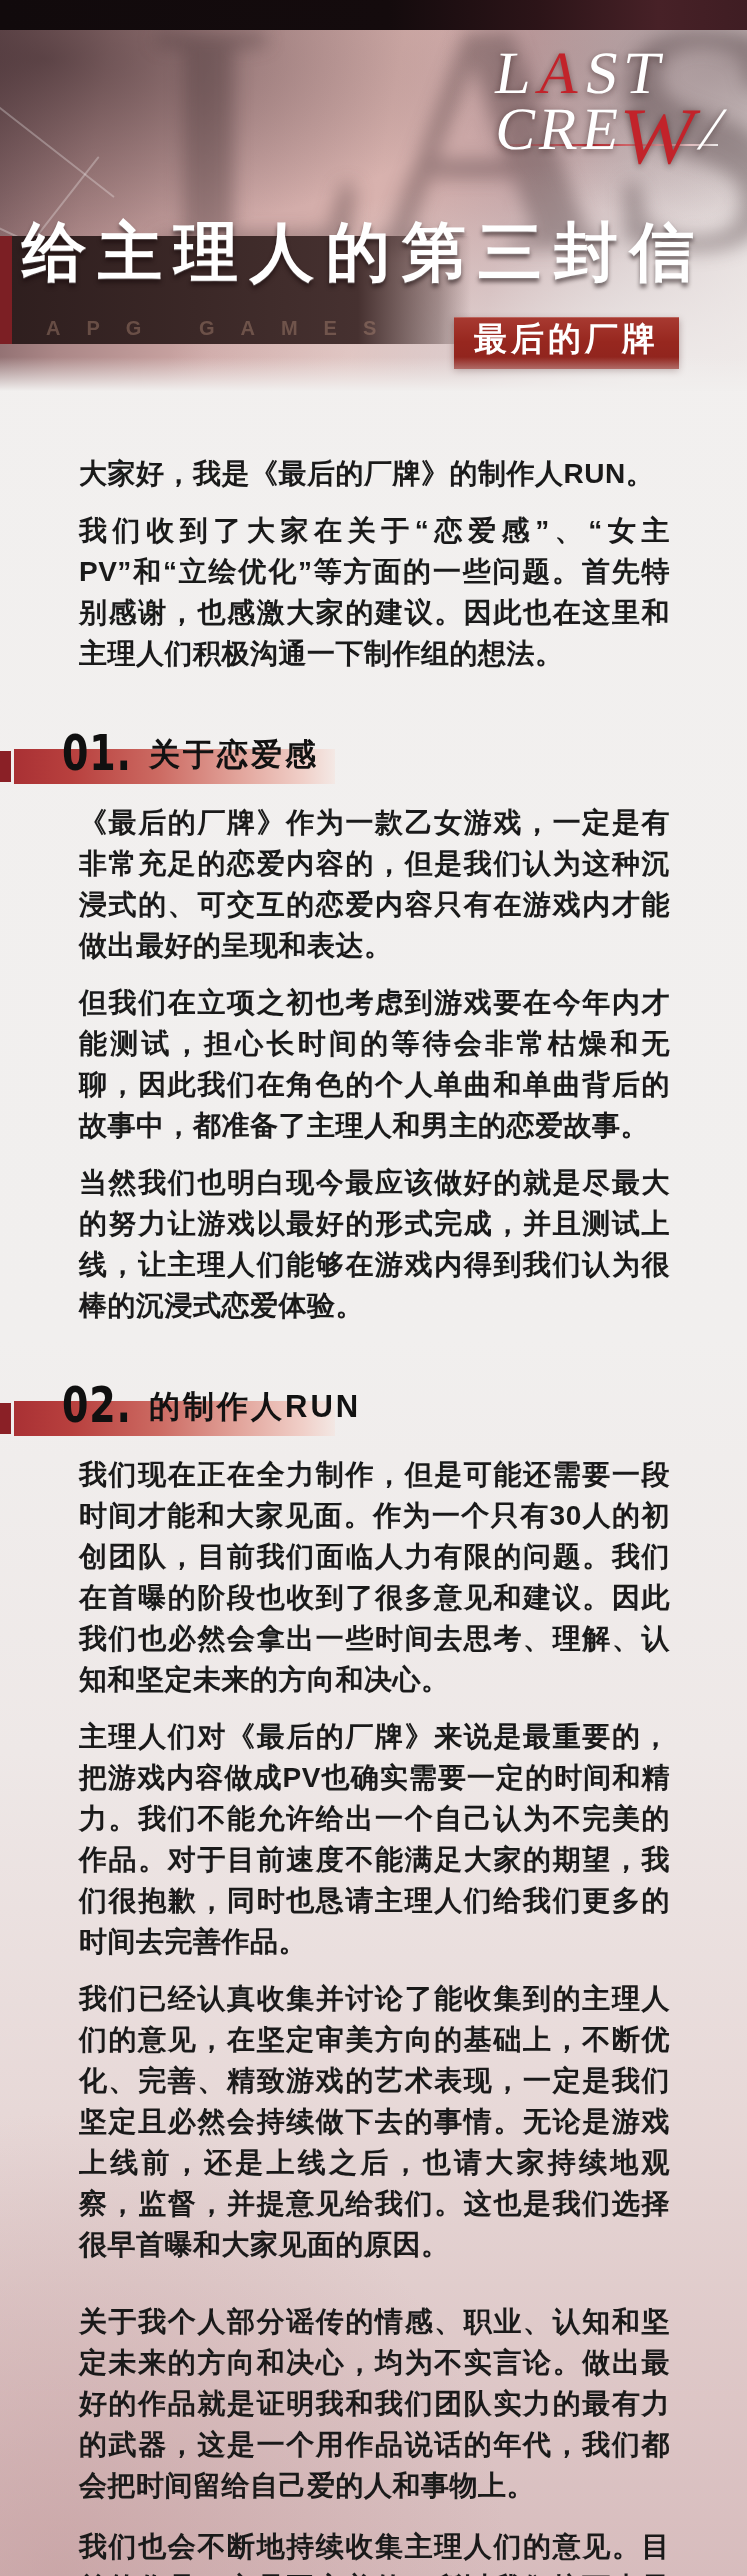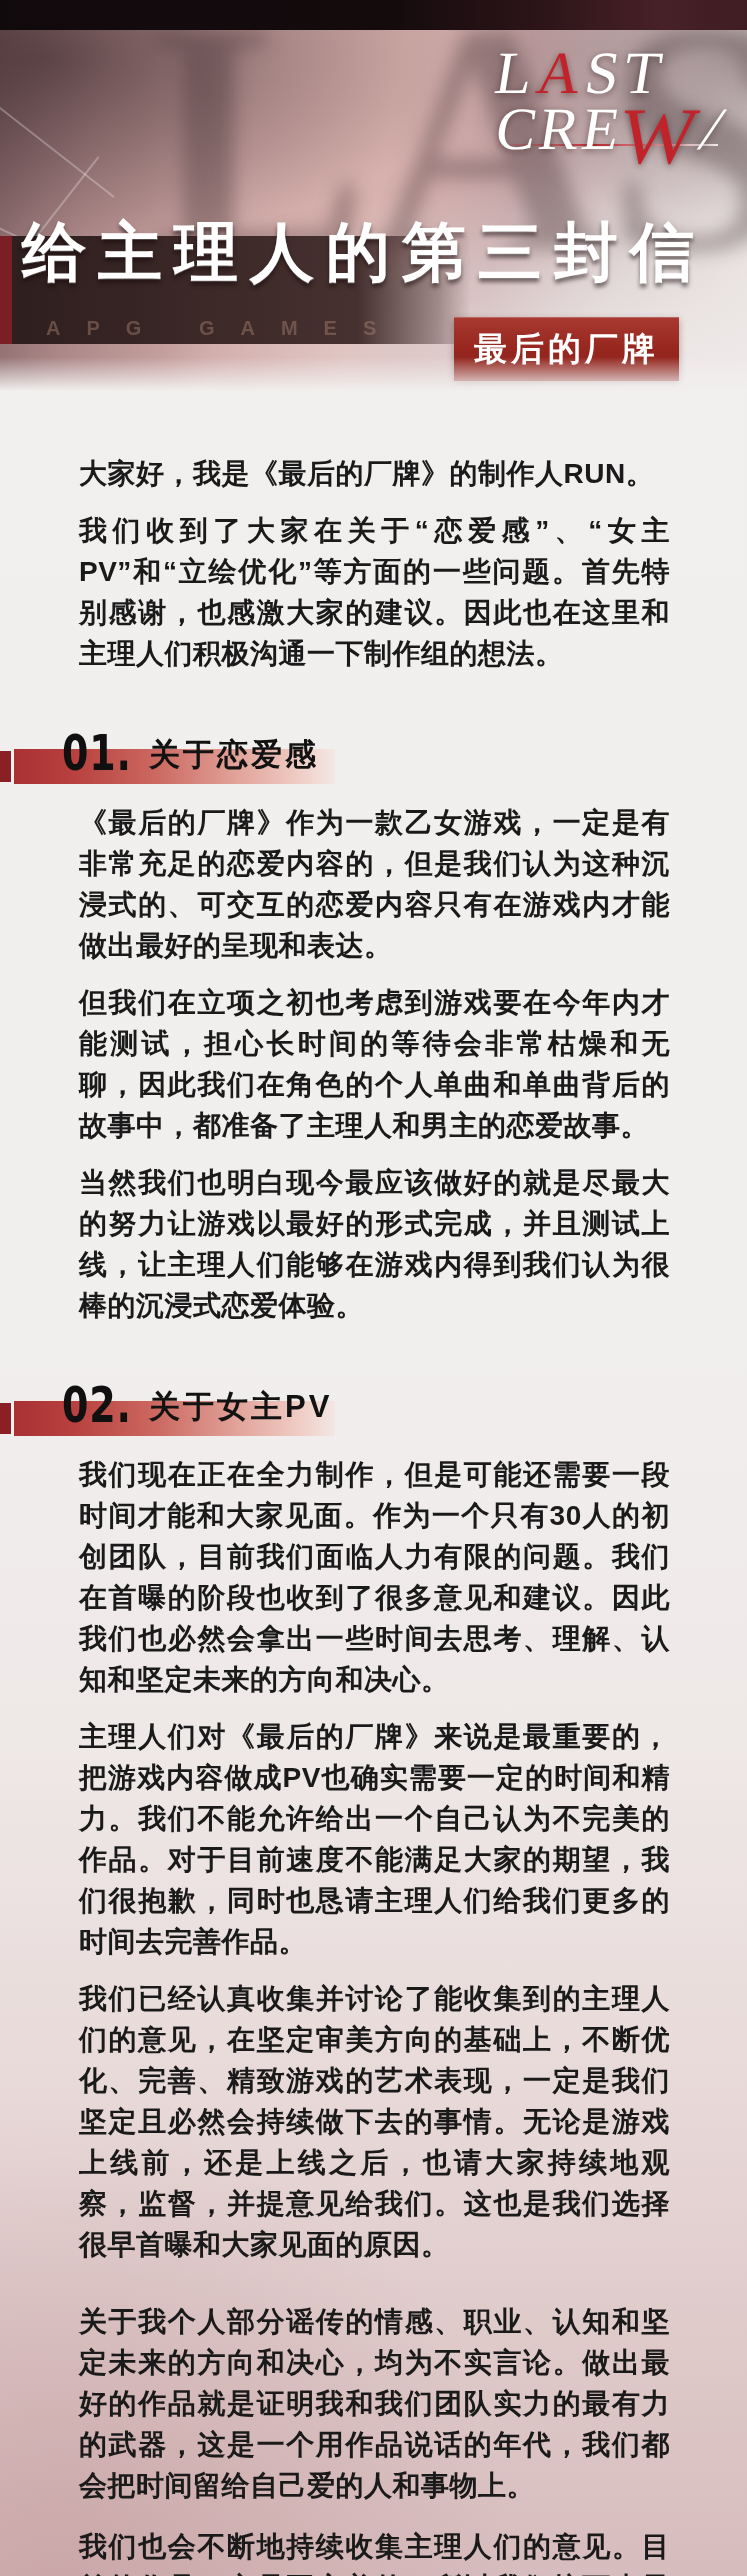--- a/index.html
+++ b/index.html
@@ -43,22 +43,22 @@
   
   .title-band{position:absolute;top:206px;left:0;width:471px;height:108px;
     background:linear-gradient(90deg,#2e1e1e 0%,#3b2827 42%,#463130 76%,rgba(70,49,48,0.4) 93%,rgba(70,49,48,0) 100%);}
   .band-edge{position:absolute;top:206px;left:0;width:12px;height:108px;background:#7c1f24;}
   .main-title{position:absolute;top:179px;left:22px;margin:0;white-space:nowrap;
     font-size:64px;font-weight:900;letter-spacing:12px;color:#ffffff;
     text-shadow:0 4px 4px rgba(20,8,10,0.55),0 1px 0 rgba(255,255,255,0.4);}
   .apg{position:absolute;top:287px;left:46px;font-size:20px;font-weight:bold;
     letter-spacing:26px;color:rgba(176,139,118,0.42);
     font-family:Liberation Sans, sans-serif;white-space:nowrap;}
-  .badge{position:absolute;top:287px;left:454px;width:225px;height:64px;
-    display:flex;align-items:center;justify-content:center;
+  .badge{position:absolute;top:287px;left:454px;width:225px;height:52px;
+    display:flex;justify-content:center;
     background:linear-gradient(180deg,#a83a31 0%,#97271f 48%,#8d231d 100%);
     box-shadow:0 3px 7px rgba(60,18,18,0.35), inset 0 1px 0 rgba(255,255,255,0.22);
     color:#fff;font-size:33px;font-weight:800;letter-spacing:4px;}
   .hero-fade{position:absolute;left:0;bottom:0;width:748px;height:34px;
     background:linear-gradient(180deg,rgba(241,239,238,0) 0%,#f1efee 100%);}
   
   .letter{position:relative;padding:437px 62px 0 63px;z-index:4;color:#1a1a1a;}
   .para{margin:16px;font-size:28px;line-height:41px;font-weight:600;
     text-align:justify;letter-spacing:0.5px;color:#1a1a1a;}
   
@@ -122,21 +122,21 @@
     <div class="body-block">
       <p class="para">《最后的厂牌》作为一款乙女游戏，一定是有非常充足的恋爱内容的，但是我们认为这种沉浸式的、可交互的恋爱内容只有在游戏内才能做出最好的呈现和表达。</p>
       <p class="para">但我们在立项之初也考虑到游戏要在今年内才能测试，担心长时间的等待会非常枯燥和无聊，因此我们在角色的个人单曲和单曲背后的故事中，都准备了主理人和男主的恋爱故事。</p>
       <p class="para">当然我们也明白现今最应该做好的就是尽最大的努力让游戏以最好的形式完成，并且测试上线，让主理人们能够在游戏内得到我们认为很棒的沉浸式恋爱体验。</p>
     </div>
 
     <div class="sec-head mt-s2">
       <div class="sec-edge"></div>
       <div class="sec-bar w2"></div>
       <div class="sec-num">02.</div>
-      <div class="sec-title">关于女主PV</div>
+      <div class="sec-title">的制作人RUN</div>
     </div>
     <div class="body-block">
       <p class="para">我们现在正在全力制作，但是可能还需要一段时间才能和大家见面。作为一个只有30人的初创团队，目前我们面临人力有限的问题。我们在首曝的阶段也收到了很多意见和建议。因此我们也必然会拿出一些时间去思考、理解、认知和坚定未来的方向和决心。</p>
       <p class="para">主理人们对《最后的厂牌》来说是最重要的，把游戏内容做成PV也确实需要一定的时间和精力。我们不能允许给出一个自己认为不完美的作品。对于目前速度不能满足大家的期望，我们很抱歉，同时也恳请主理人们给我们更多的时间去完善作品。</p>
     </div>
 
     <div class="body-block tight">
       <p class="para">我们已经认真收集并讨论了能收集到的主理人们的意见，在坚定审美方向的基础上，不断优化、完善、精致游戏的艺术表现，一定是我们坚定且必然会持续做下去的事情。无论是游戏上线前，还是上线之后，也请大家持续地观察，监督，并提意见给我们。这也是我们选择很早首曝和大家见面的原因。</p>
     </div>
 

